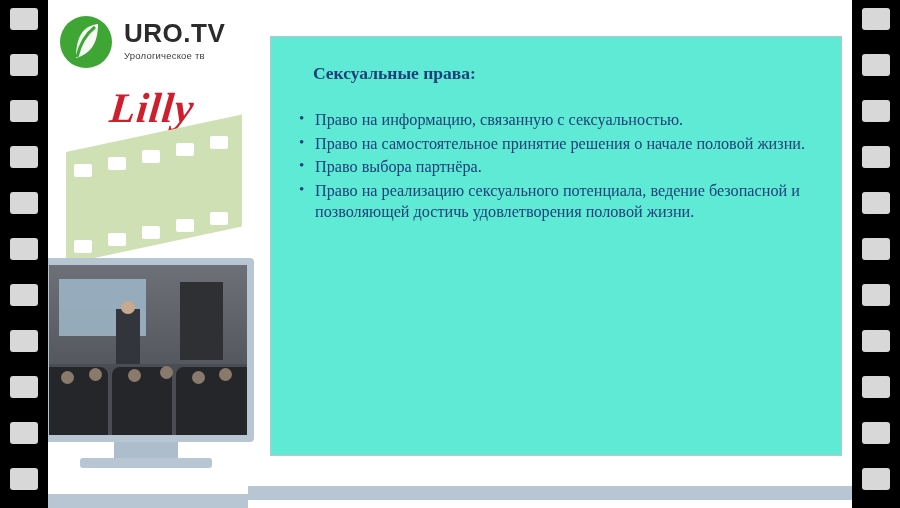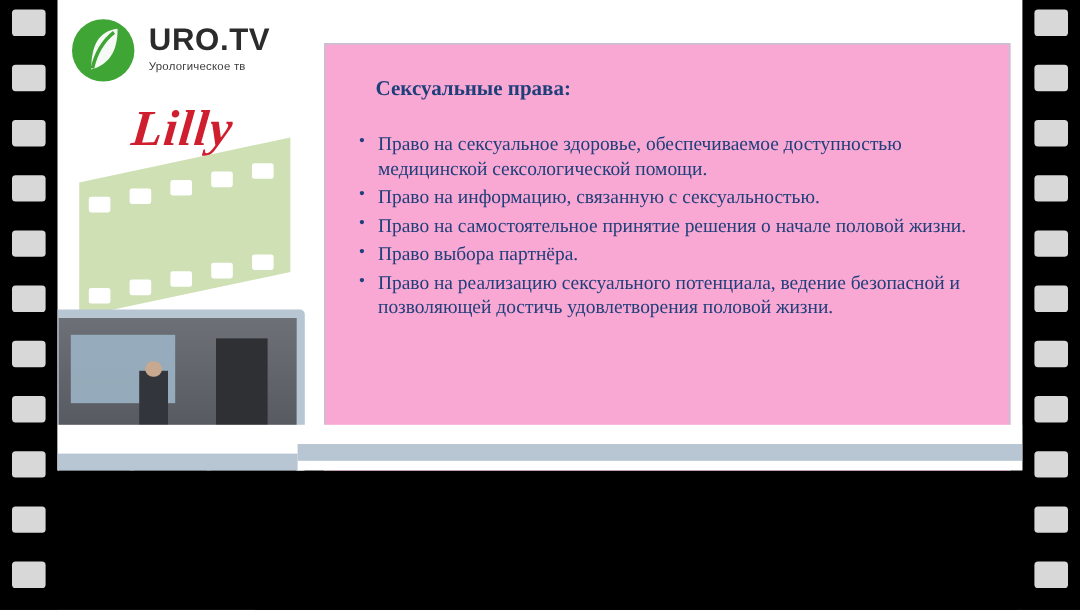--- a/index.html
+++ b/index.html
@@ -38,21 +38,21 @@
     background: #d8d8d8;
     border-radius: 3px;
   }
 
   
   #slide {
     position: absolute;
     left: 48px;
     top: 0;
     width: 804px;
-    height: 392px;
+    height: 508px;
     background: #ffffff;
     overflow: hidden;
   }
 
   
   #brand-panel {
     position: absolute;
     left: 0;
     top: 0;
     width: 205px;
@@ -207,21 +207,21 @@
     background: #8a7a6c;
   }
 
   
   #content-card {
     position: absolute;
     left: 222px;
     top: 36px;
     width: 572px;
     height: 420px;
-    background: #f9a8d4;
+    background: #5eead4;
     border: 1px solid #b9c6d1;
     box-sizing: border-box;
     padding: 26px 22px 10px 26px;
   }
   #content-title {
     font-family: "Liberation Serif", serif;
     font-weight: bold;
     font-size: 17.5px;
     color: #1f3f7a;
     margin: 0 0 26px 16px;
@@ -352,21 +352,20 @@
           </div>
         </div>
         <div id="monitor-stand"></div>
         <div id="monitor-base"></div>
       </div>
     </div>
 
     <div id="content-card">
       <div id="content-title">Сексуальные права:</div>
       <ul id="bullets">
-        <li>Право на сексуальное здоровье, обеспечиваемое доступностью медицинской сексологической помощи.</li>
         <li>Право на информацию, связанную с сексуальностью.</li>
         <li>Право на самостоятельное принятие решения о начале половой жизни.</li>
         <li>Право выбора партнёра.</li>
         <li>Право на реализацию сексуального потенциала, ведение безопасной и позволяющей достичь удовлетворения половой жизни.</li>
       </ul>
     </div>
 
     <div id="bottom-bar">
       <div class="strip" style="left:200px; top:16px; width:604px;"></div>
       <div class="strip" style="left:0px;   top:24px; width:200px; height:14px;"></div>

